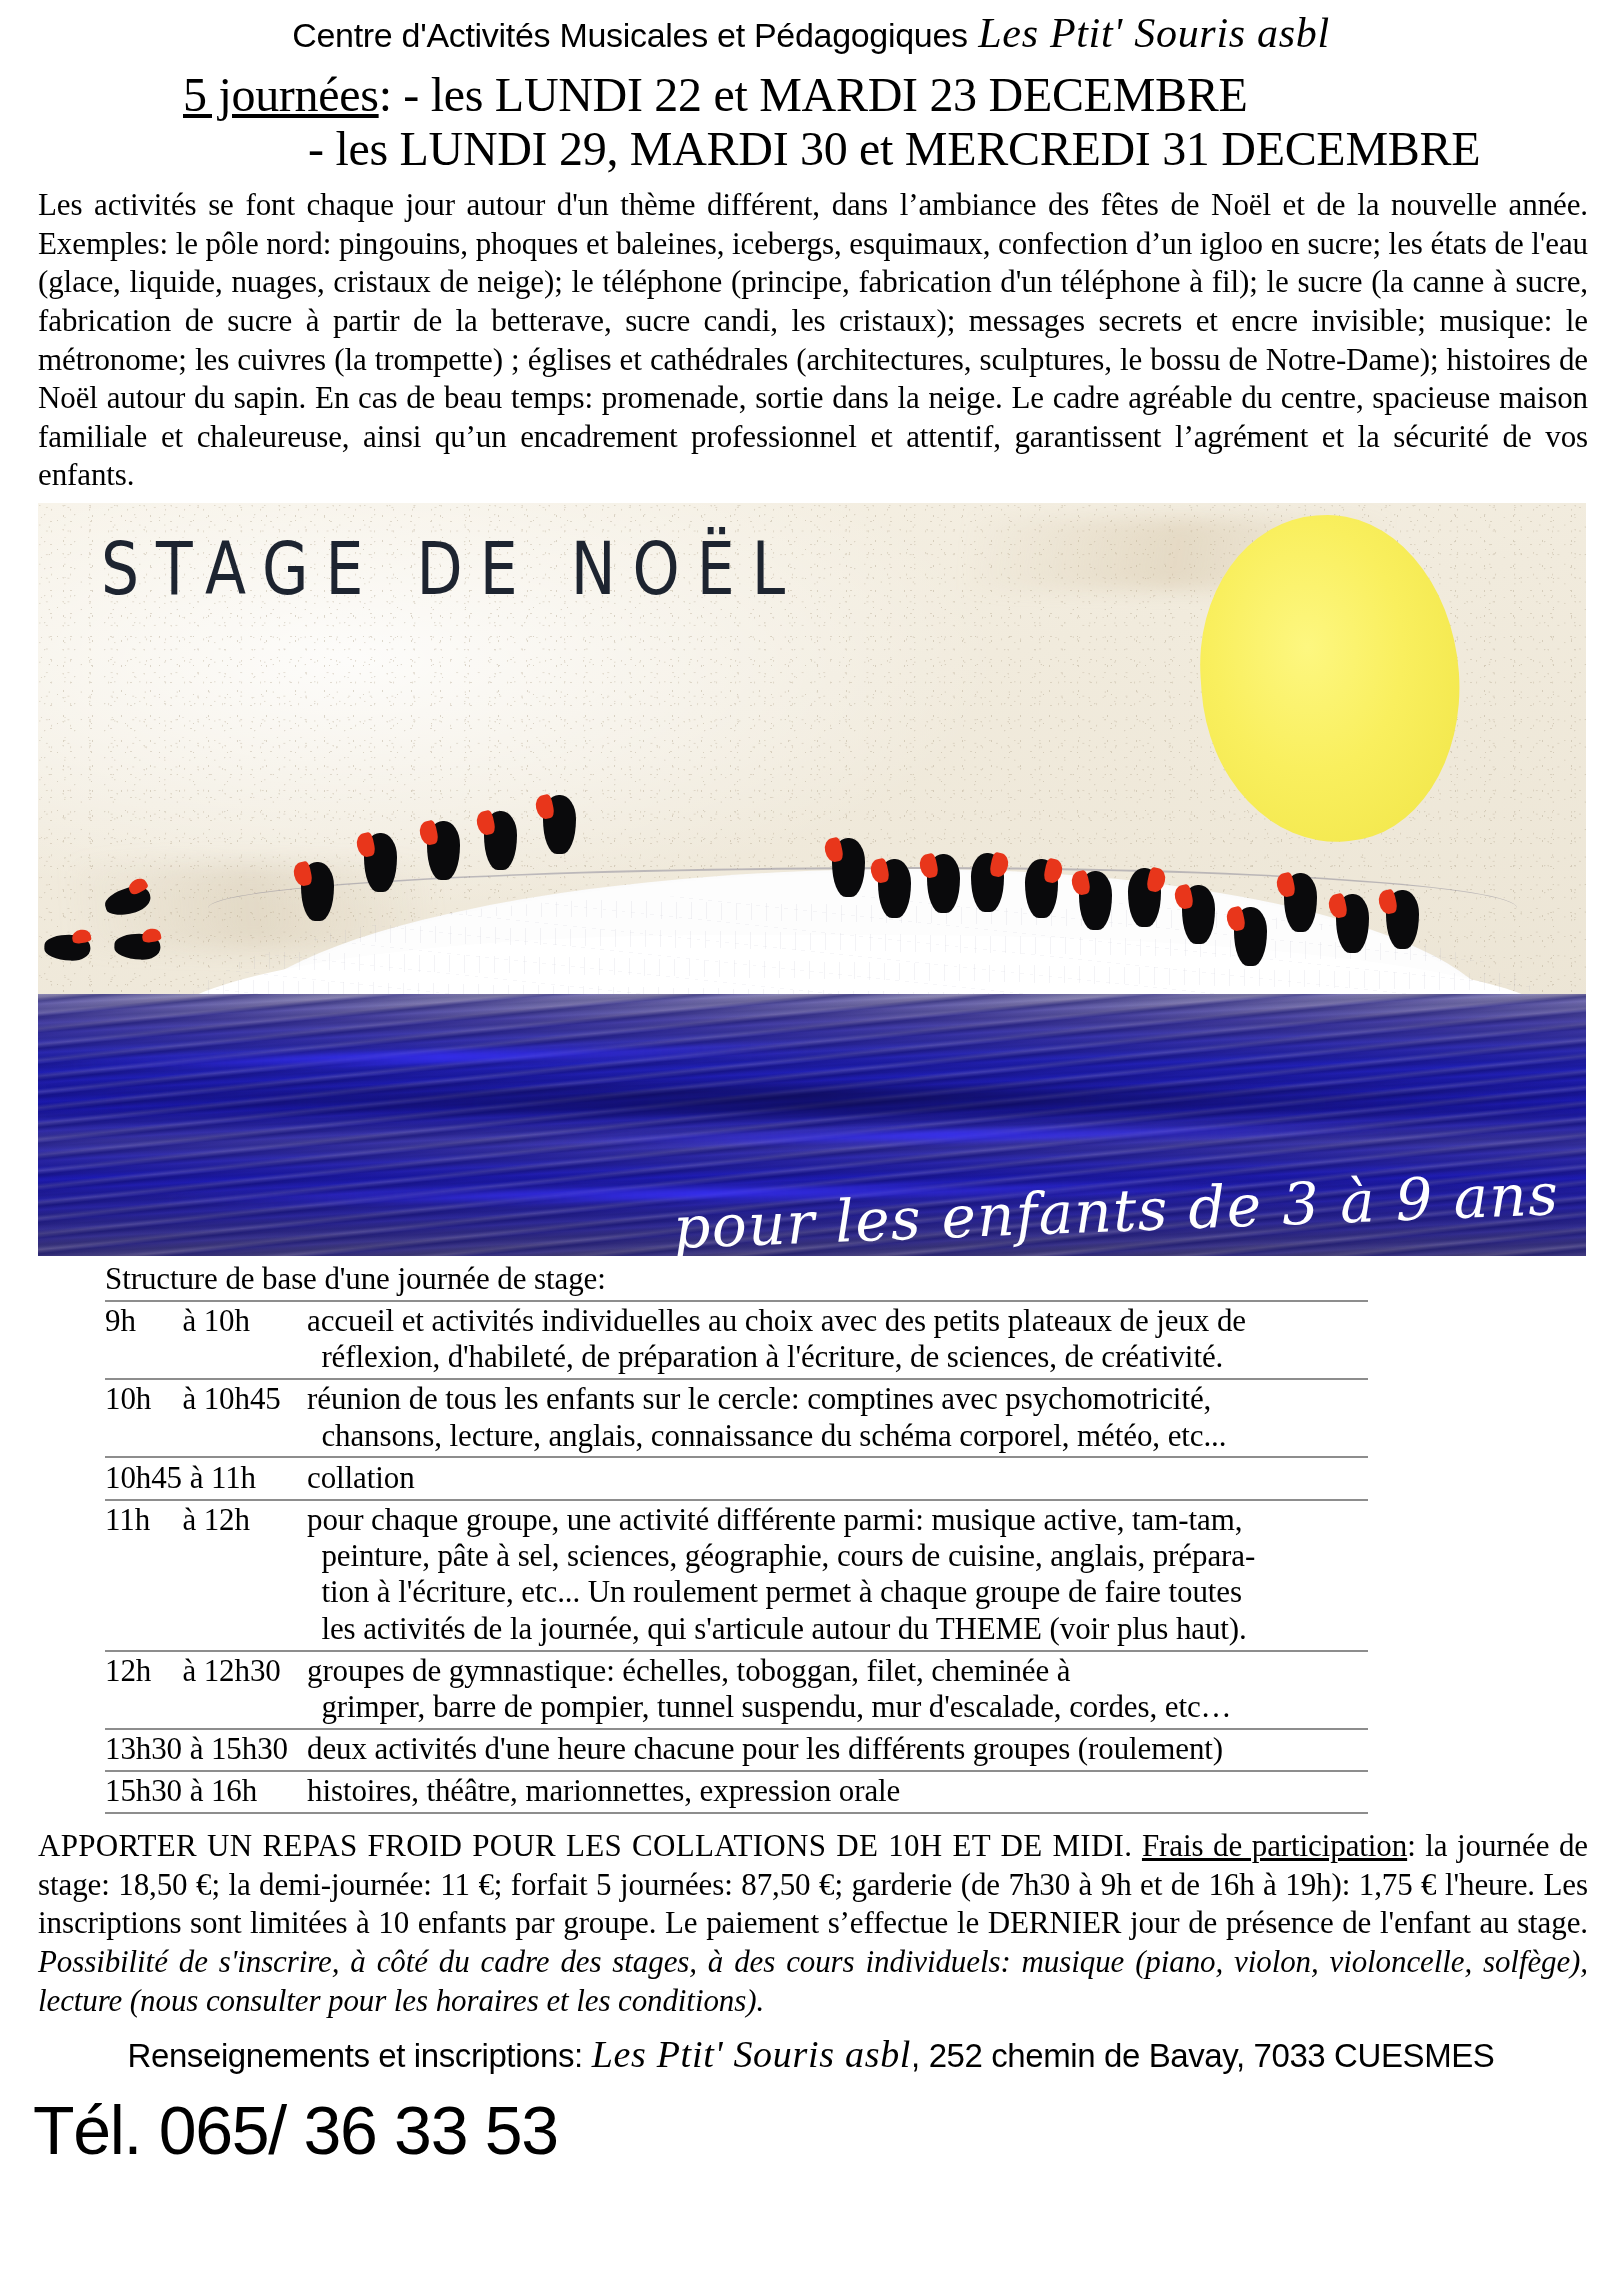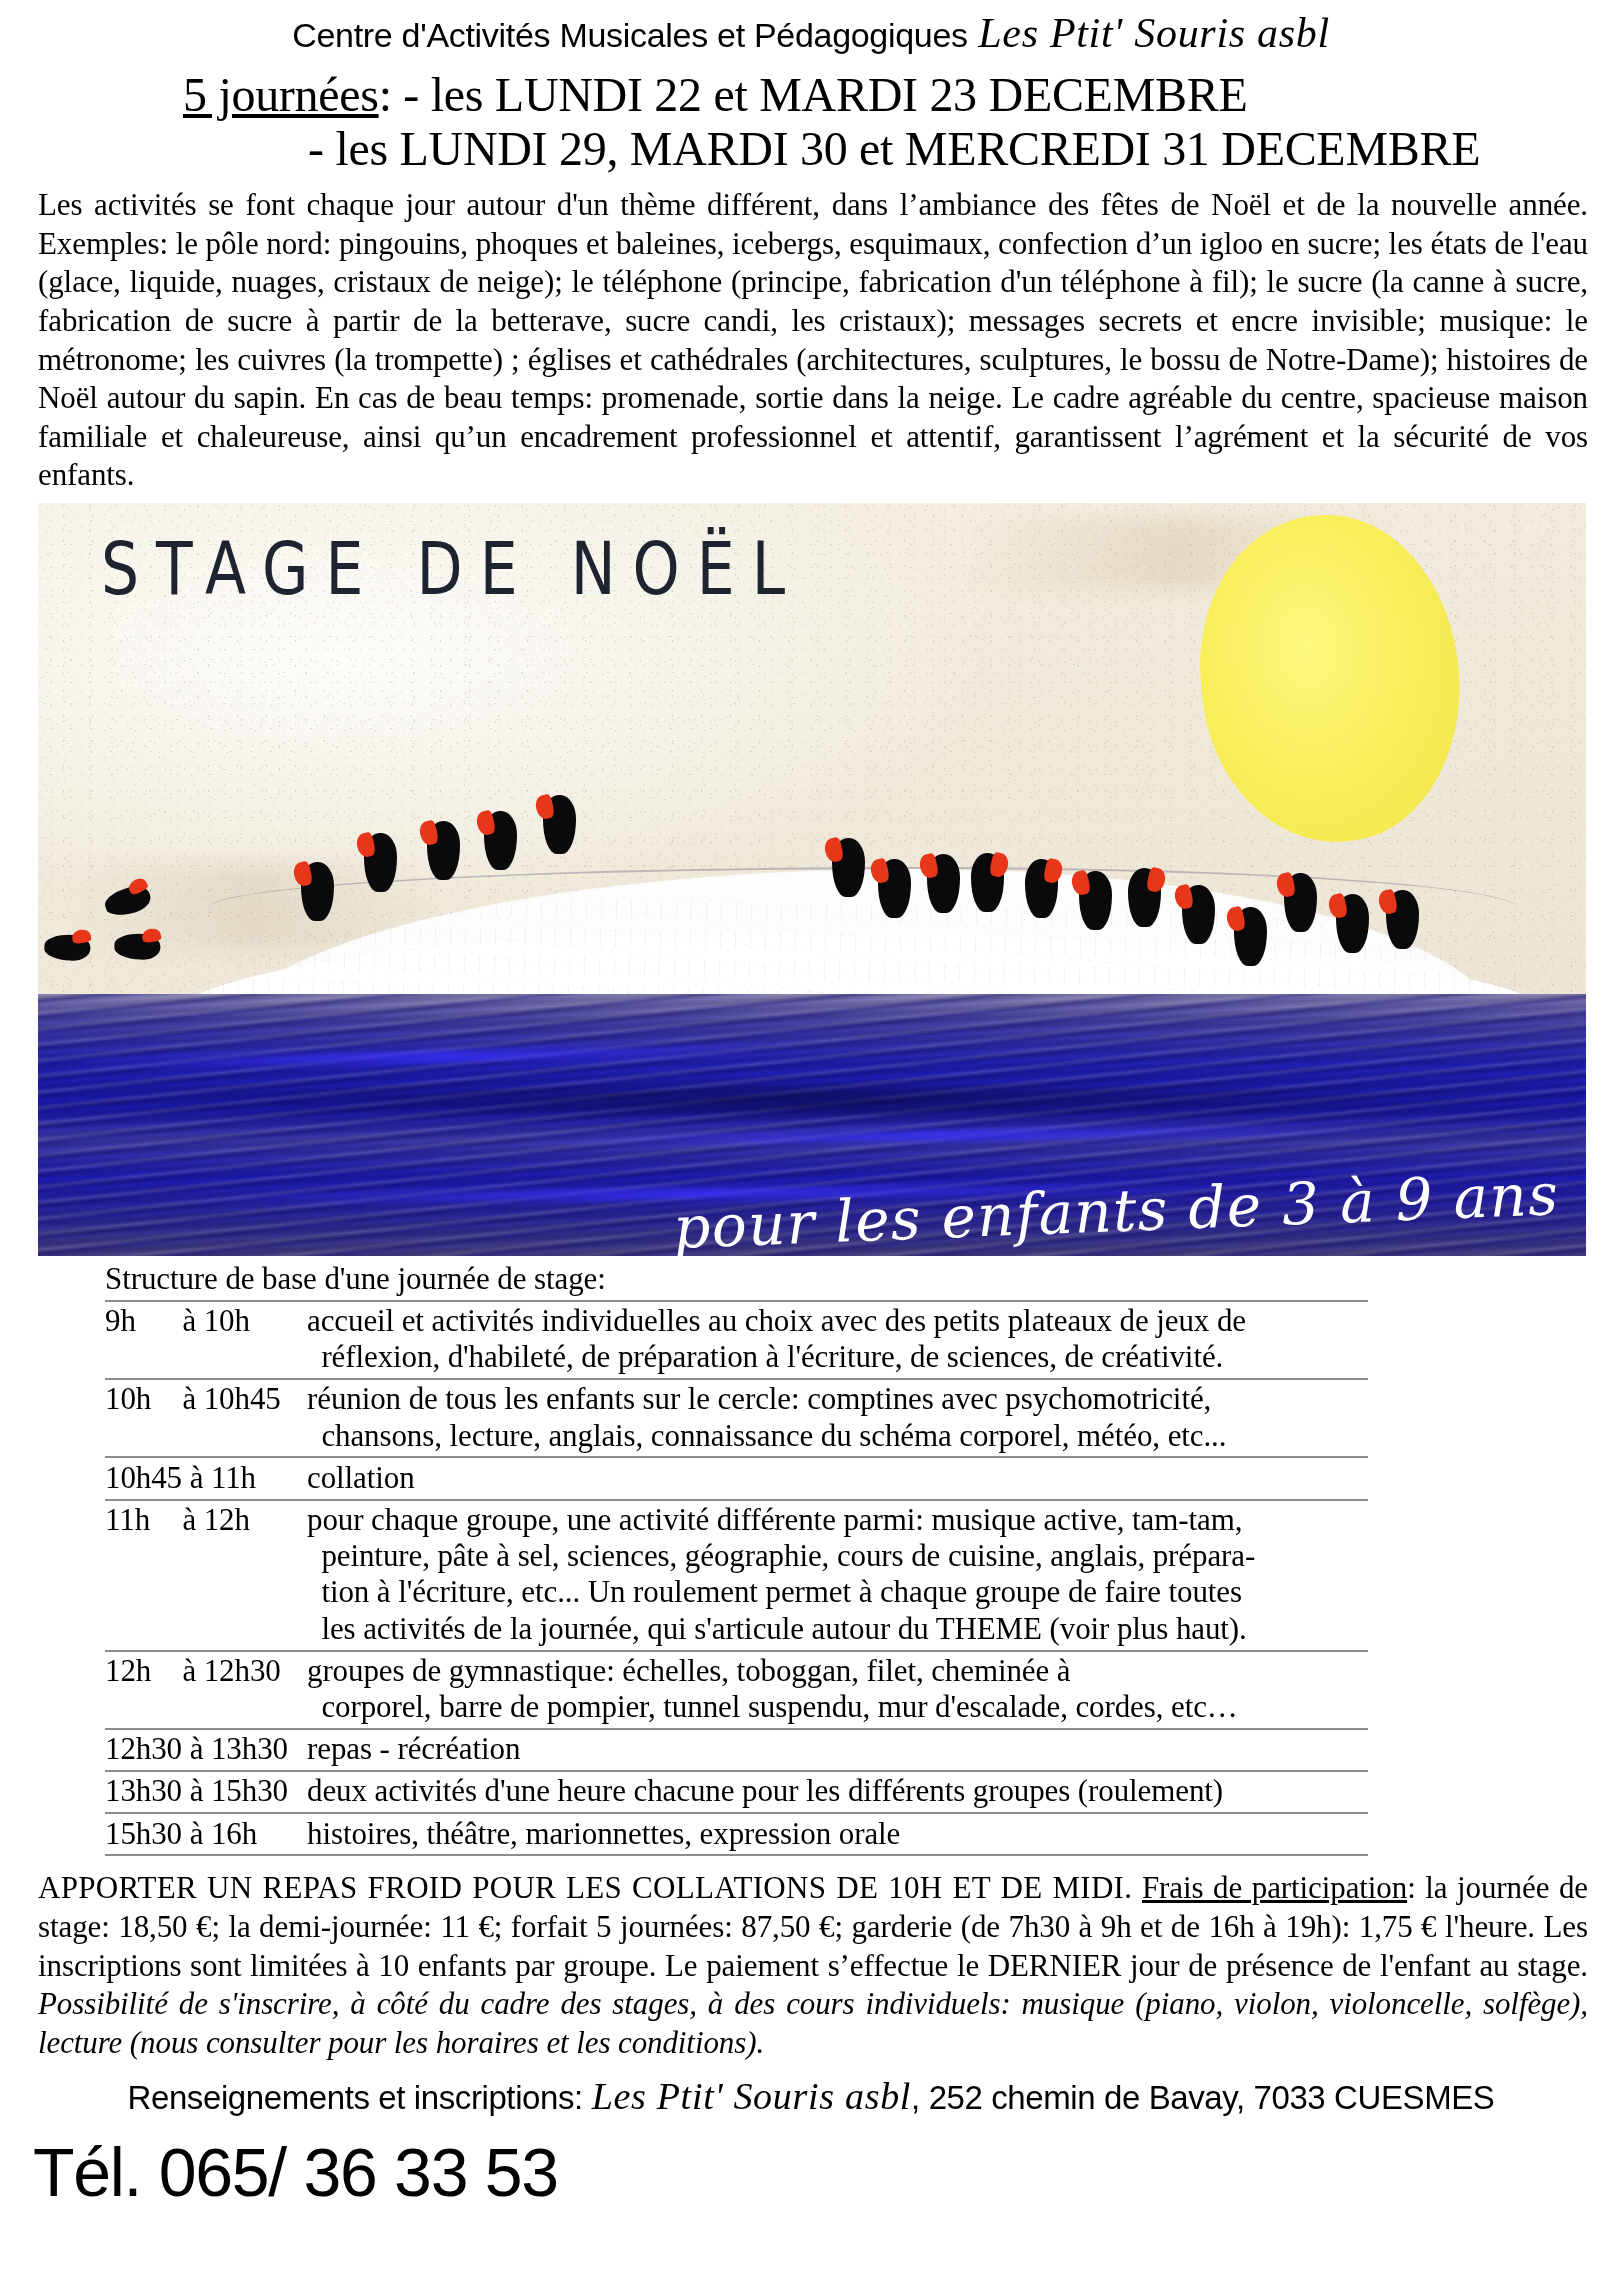--- a/index.html
+++ b/index.html
@@ -479,27 +479,21 @@
             <span class="desc-line">peinture, pâte à sel, sciences, géographie, cours de cuisine, anglais, prépara-</span>
             <span class="desc-line">tion à l'écriture, etc... Un roulement permet à chaque groupe de faire toutes</span>
             <span class="desc-line">les activités de la journée, qui s'articule autour du THEME (voir plus haut).</span>
           </td>
         </tr>
         <tr>
           <td class="t-start">12h</td>
           <td class="t-end">à 12h30</td>
           <td class="t-desc">
             <span class="desc-line">groupes de gymnastique: échelles, toboggan, filet, cheminée à</span>
-            <span class="desc-line">corporel, barre de pompier, tunnel suspendu, mur d'escalade, cordes, etc…</span>
-          </td>
-        </tr>
-        <tr>
-          <td class="t-span" colspan="2">12h30 à 13h30</td>
-          <td class="t-desc">
-            <span class="desc-line">repas - récréation</span>
+            <span class="desc-line">grimper, barre de pompier, tunnel suspendu, mur d'escalade, cordes, etc…</span>
           </td>
         </tr>
         <tr>
           <td class="t-span" colspan="2">13h30 à 15h30</td>
           <td class="t-desc">
             <span class="desc-line">deux activités d'une heure chacune pour les différents groupes (roulement)</span>
           </td>
         </tr>
         <tr>
           <td class="t-span" colspan="2">15h30 à 16h</td>

